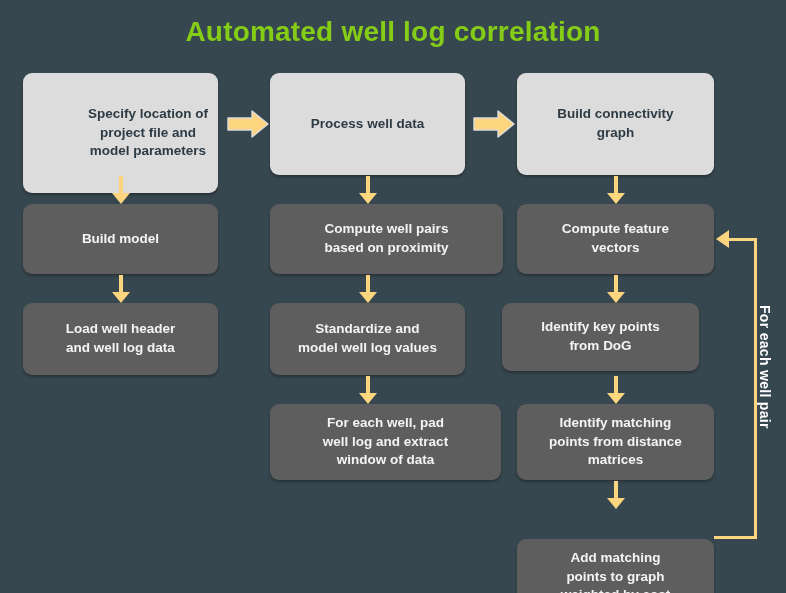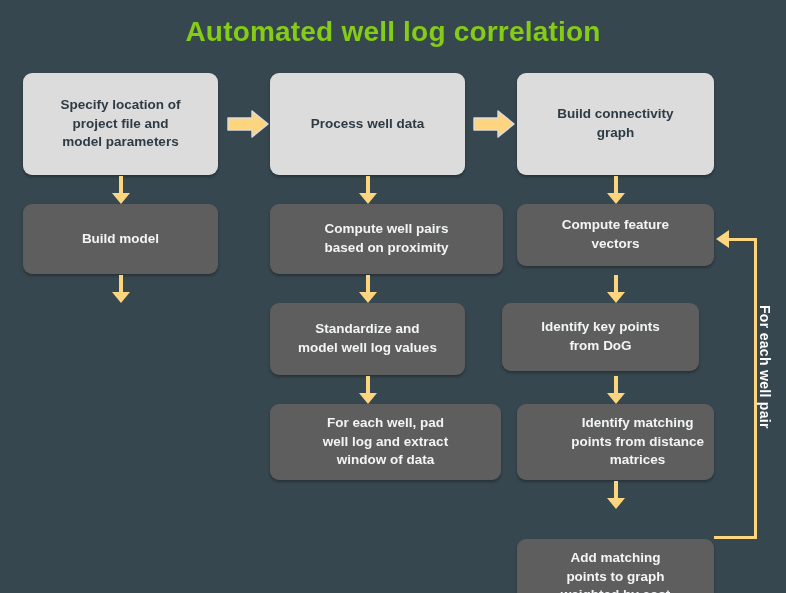--- a/index.html
+++ b/index.html
@@ -118,40 +118,44 @@
     letter-spacing: 0.3px;
   }
 </style>
 </head>
 <body>
 
 <div id="canvas">
 
   <div id="diagram-title">Automated well log correlation</div>
 
-  <div class="node light" style="left:23px; top:73px; width:195px; height:102px;">
+  <div class="node light" style="left:23px; top:73px; width:195px; height:120px;justify-content:flex-end;">
     <span class="node-label">Specify location of
 project file and
 model parameters</span>
   </div>
 
   <div class="v-arrow" style="left:112px; top:176px; height:28px;">
     <div class="shaft" style="height:18px;"></div>
     <div class="head" style="top:17px;"></div>
   </div>
 
   <div class="node dark" style="left:23px; top:204px; width:195px; height:70px;">
     <span class="node-label">Build model</span>
   </div>
 
   <div class="v-arrow" style="left:112px; top:275px; height:28px;">
     <div class="shaft" style="height:18px;"></div>
     <div class="head" style="top:17px;"></div>
   </div>
 
+  <div class="node dark" style="left:23px; top:303px; width:195px; height:72px;">
+    <span class="node-label">Load well header
+and well log data</span>
+  </div>
 
   <div class="block-arrow" style="left:226px; top:108px;">
     <svg viewBox="0 0 44 32" xmlns="http://www.w3.org/2000/svg">
       <path d="M2,10 L26,10 L26,3 L42,16 L26,29 L26,22 L2,22 Z" fill="#fcd57e" stroke="#dcdcdc" stroke-width="1.4" stroke-linejoin="round"></path>
     </svg>
   </div>
 
   <div class="node light" style="left:270px; top:73px; width:195px; height:102px;">
     <span class="node-label">Process well data</span>
   </div>
@@ -196,41 +200,41 @@
   <div class="node light" style="left:517px; top:73px; width:197px; height:102px;">
     <span class="node-label">Build connectivity
 graph</span>
   </div>
 
   <div class="v-arrow" style="left:607px; top:176px; height:28px;">
     <div class="shaft" style="height:18px;"></div>
     <div class="head" style="top:17px;"></div>
   </div>
 
-  <div class="node dark" style="left:517px; top:204px; width:197px; height:62px;">
+  <div class="node dark" style="left:517px; top:204px; width:197px; height:70px;">
     <span class="node-label">Compute feature
 vectors</span>
   </div>
 
   <div class="v-arrow" style="left:607px; top:275px; height:28px;">
     <div class="shaft" style="height:18px;"></div>
     <div class="head" style="top:17px;"></div>
   </div>
 
   <div class="node dark" style="left:502px; top:303px; width:197px; height:68px;">
     <span class="node-label">Identify key points
 from DoG</span>
   </div>
 
   <div class="v-arrow" style="left:607px; top:376px; height:28px;">
     <div class="shaft" style="height:18px;"></div>
     <div class="head" style="top:17px;"></div>
   </div>
 
-  <div class="node dark" style="left:517px; top:404px; width:197px; height:76px;justify-content:flex-end;">
+  <div class="node dark" style="left:517px; top:404px; width:197px; height:76px;">
     <span class="node-label">Identify matching
 points from distance
 matrices</span>
   </div>
 
   <div class="v-arrow" style="left:607px; top:481px; height:28px;">
     <div class="shaft" style="height:18px;"></div>
     <div class="head" style="top:17px;"></div>
   </div>
 

